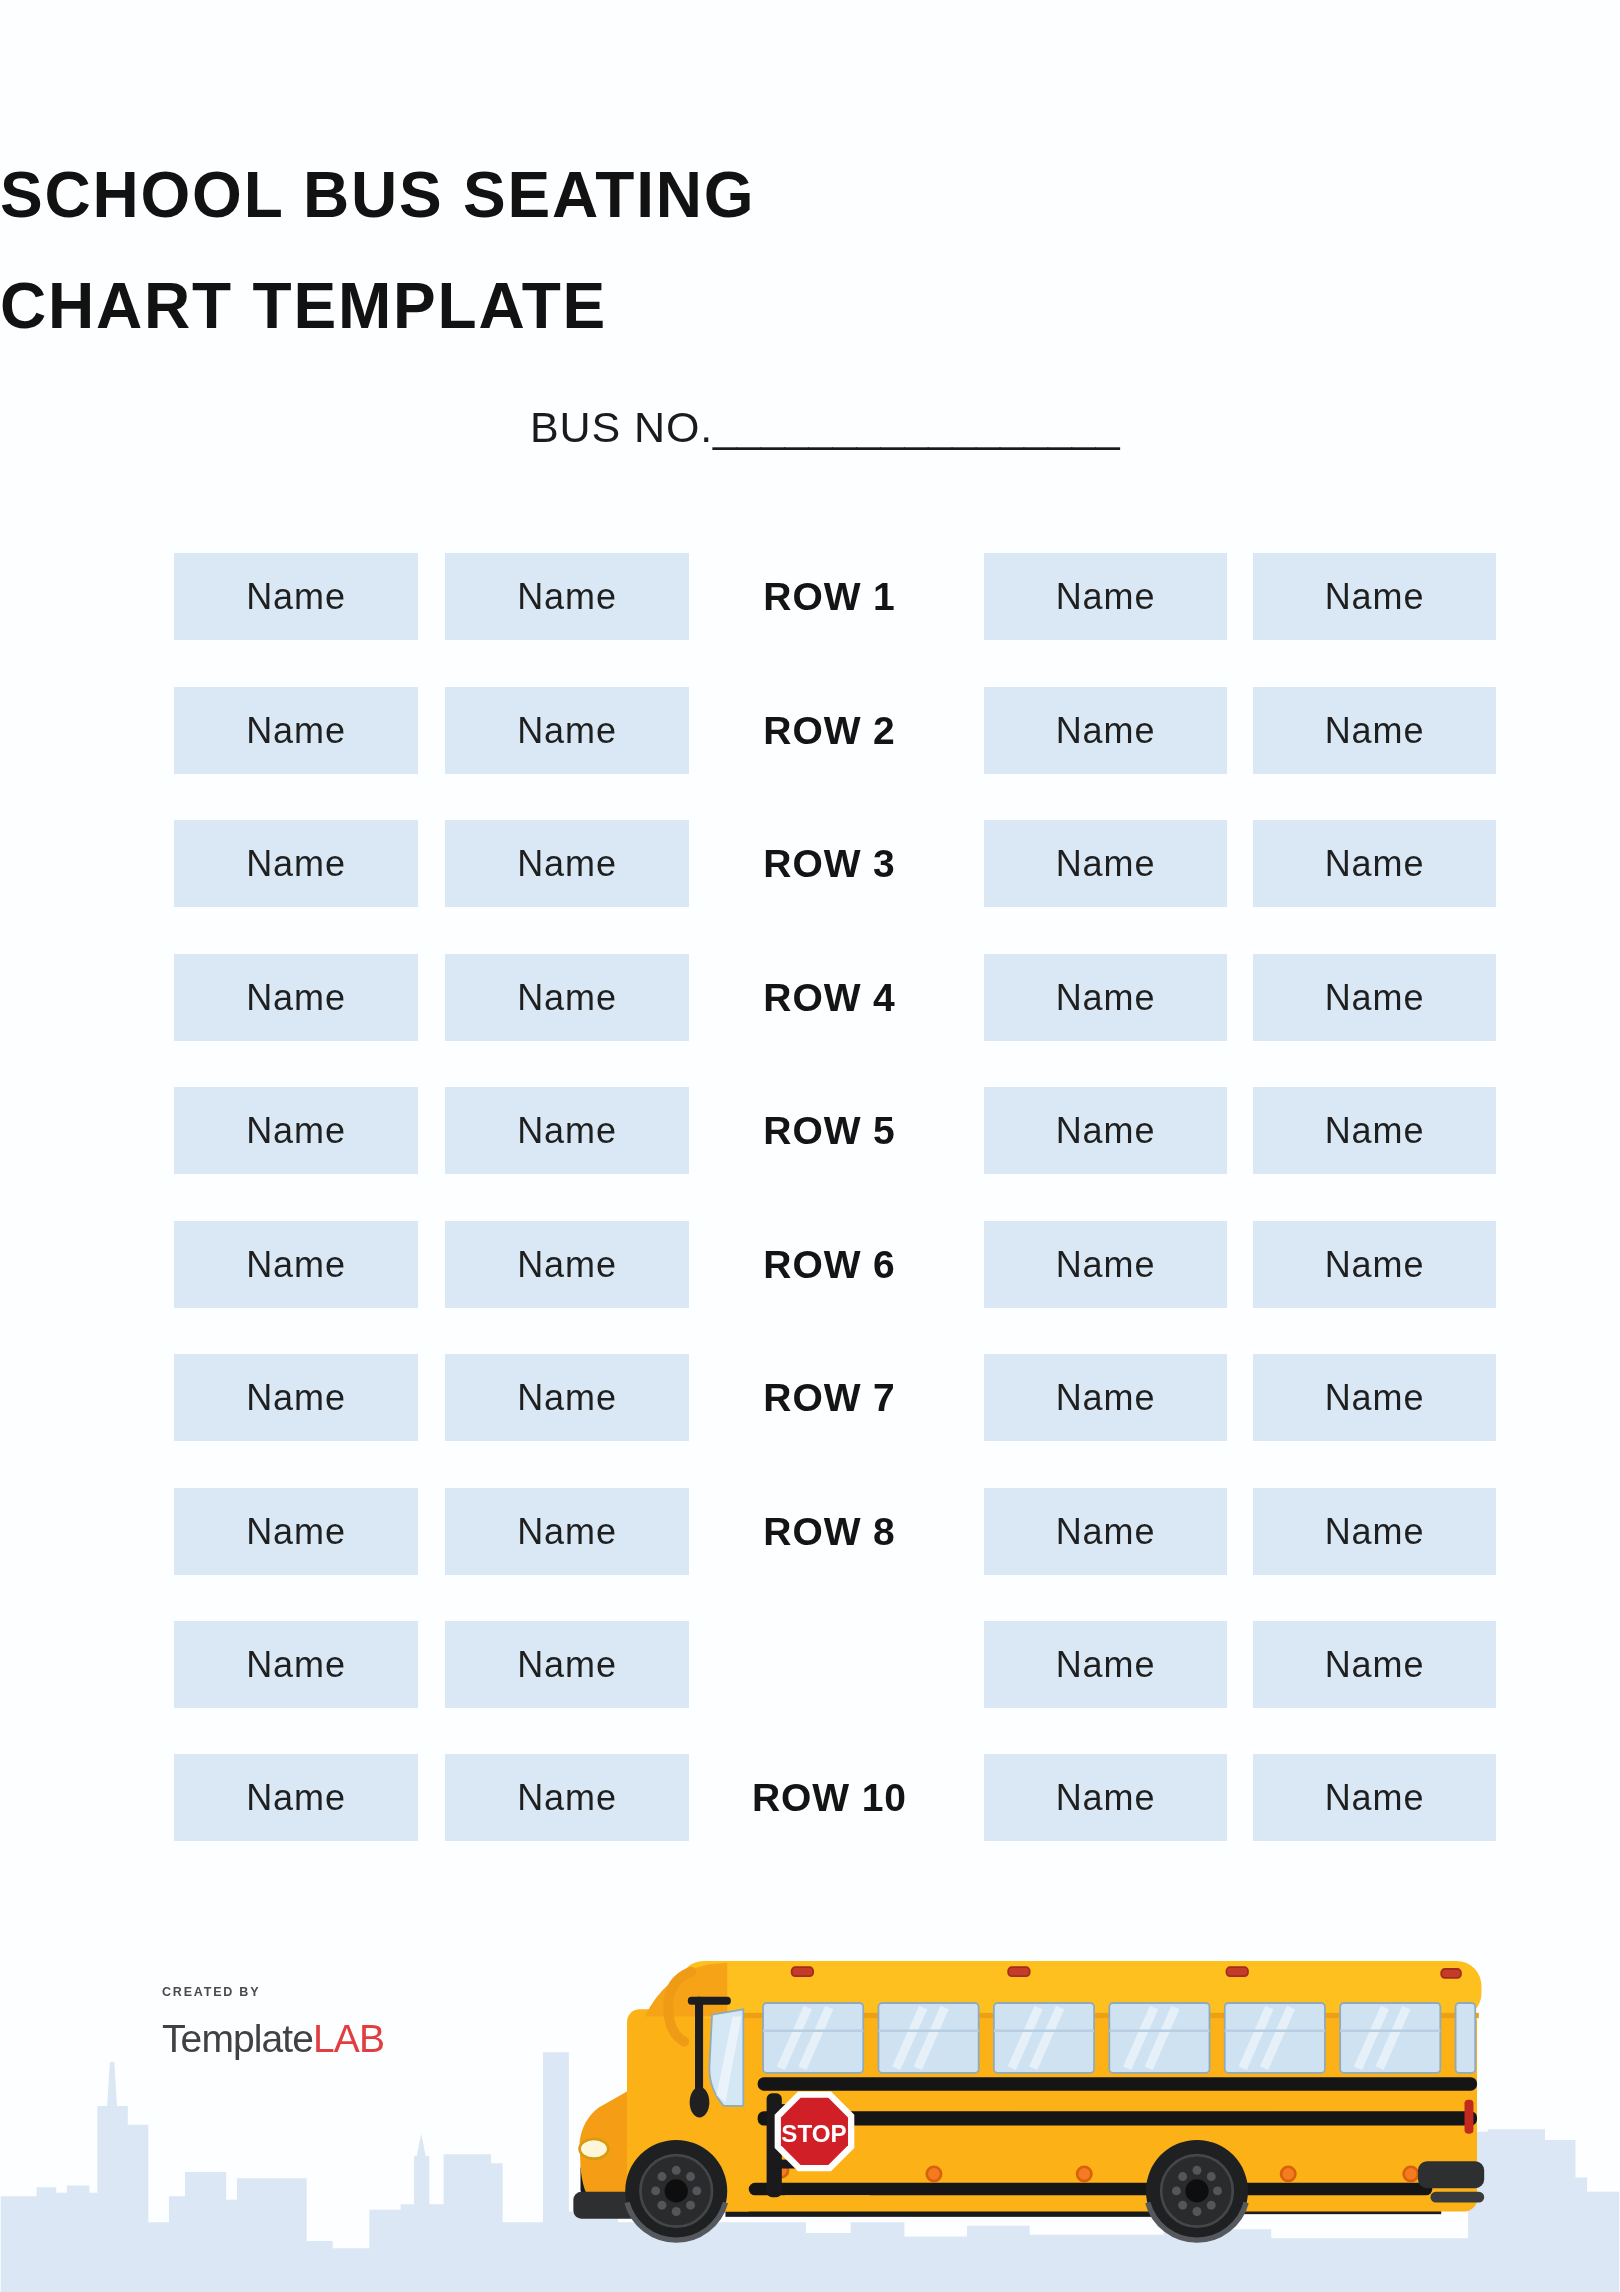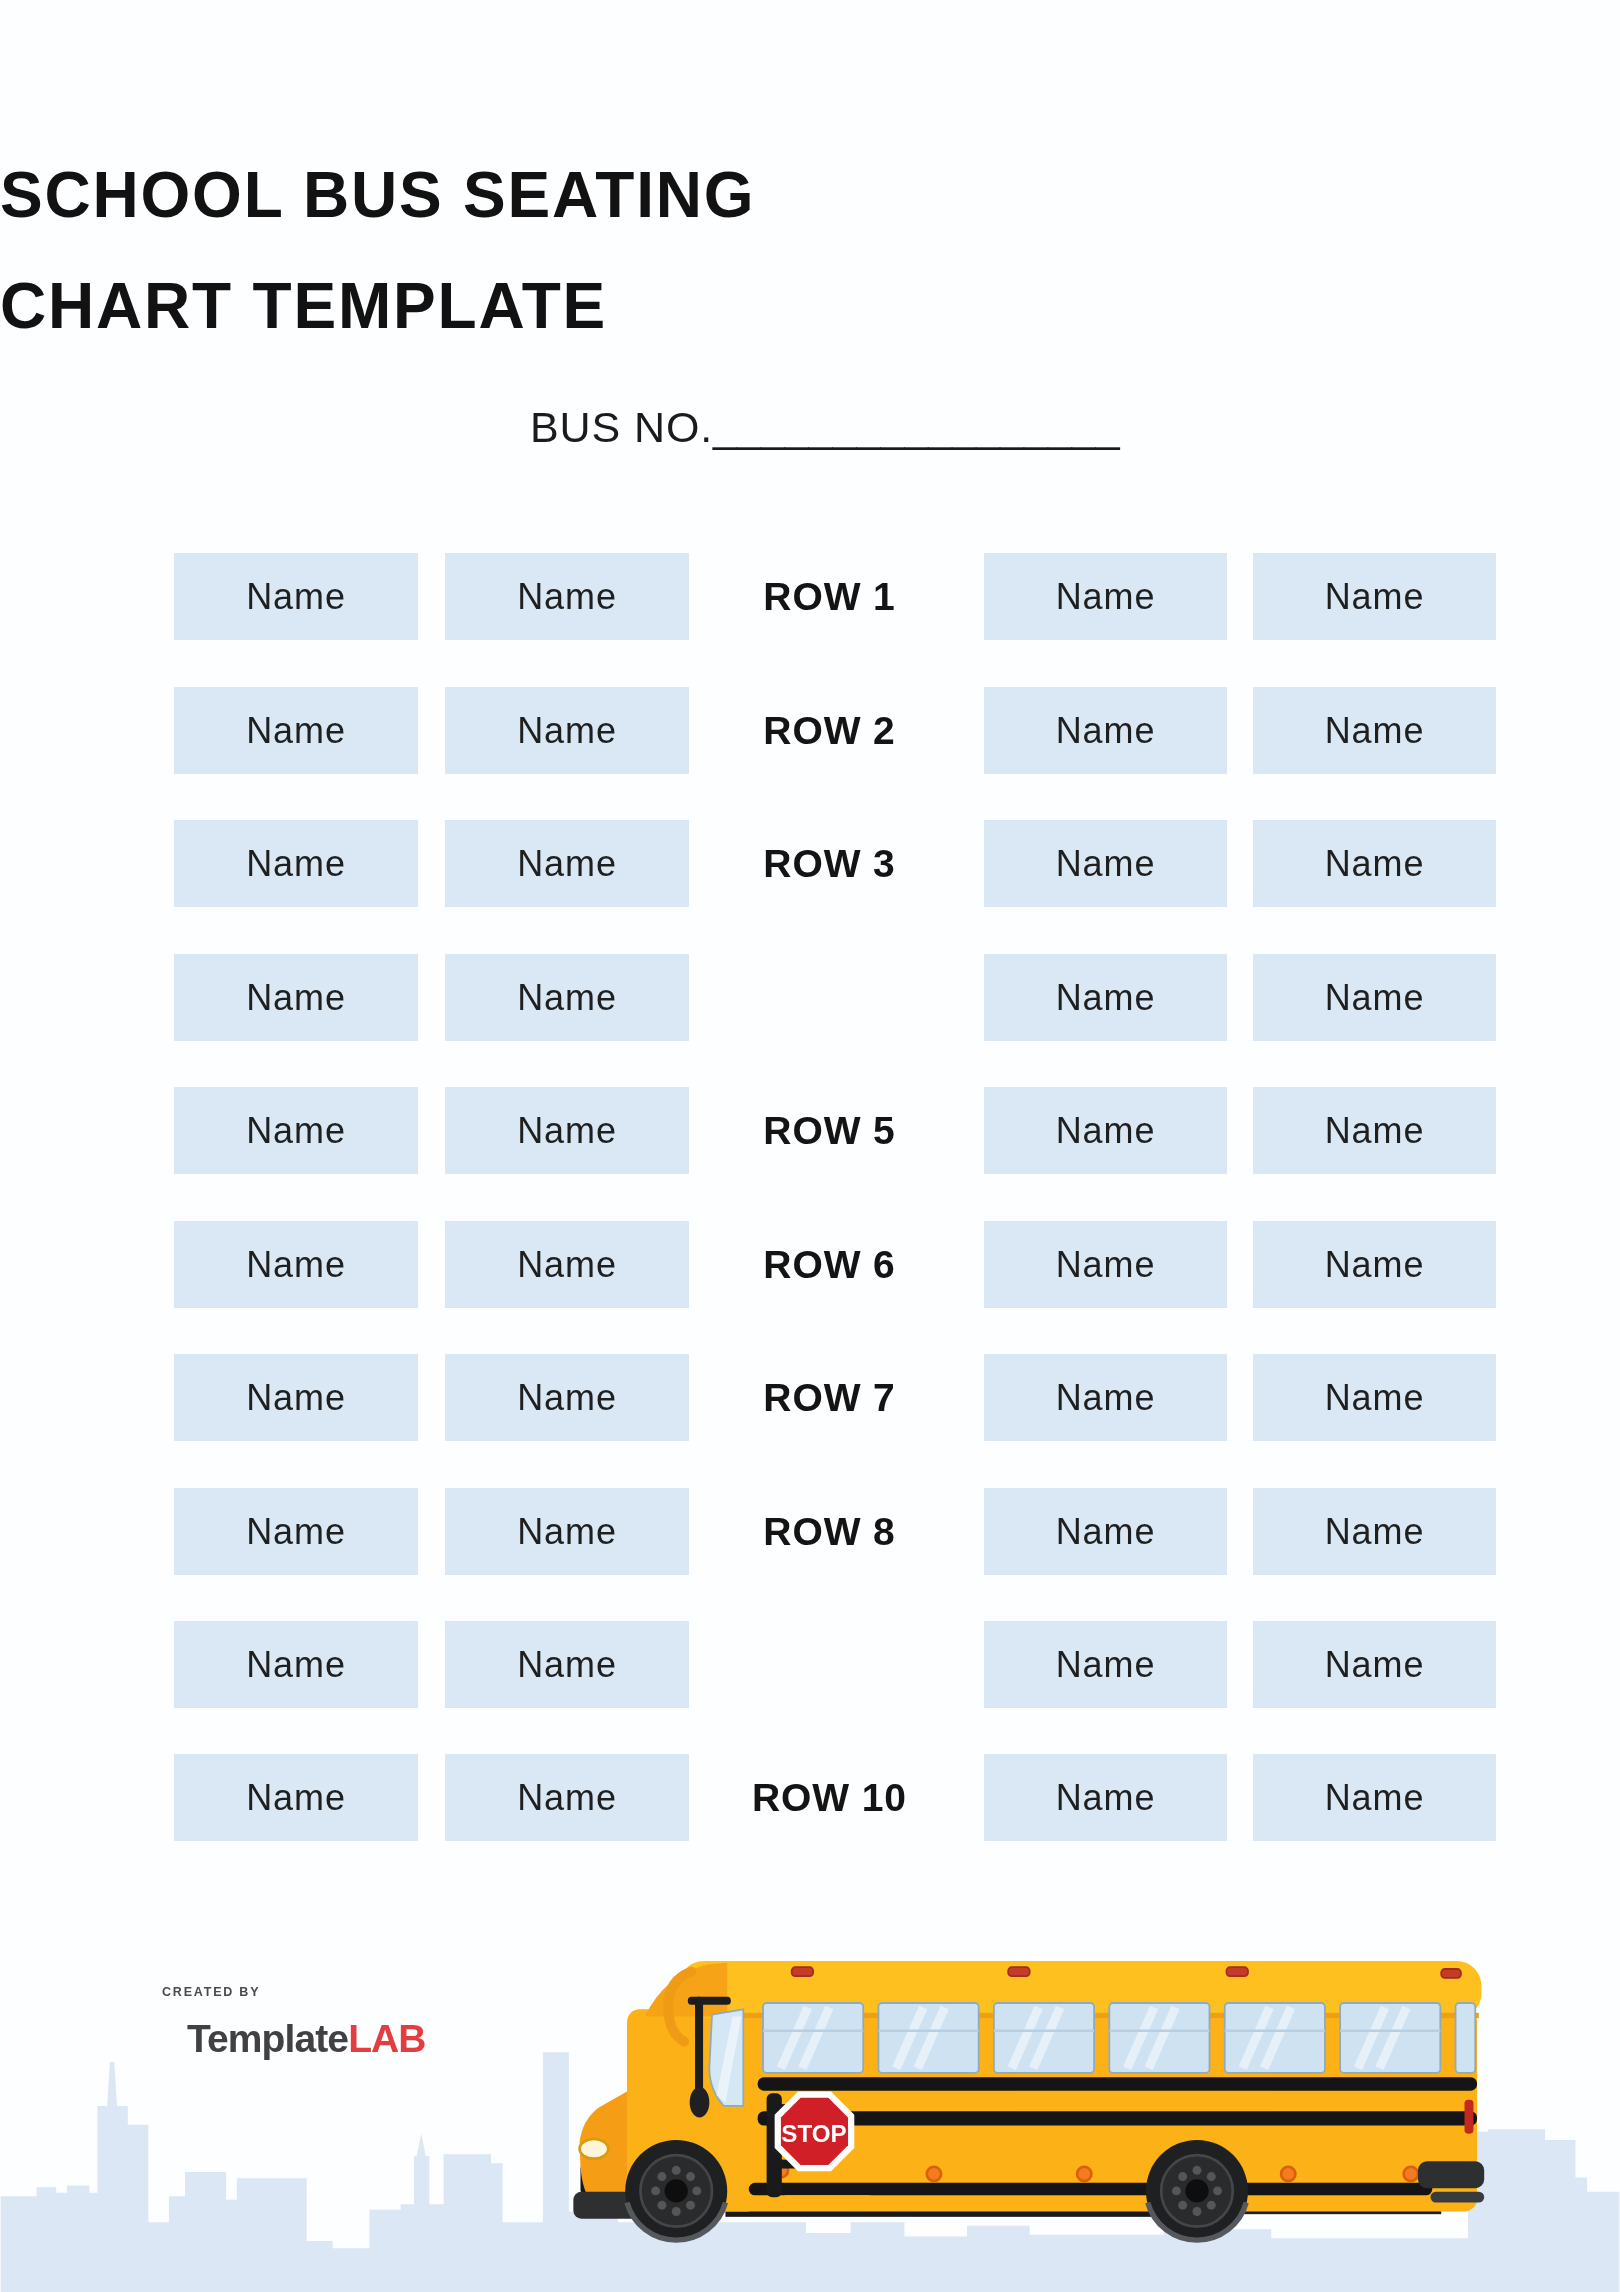--- a/index.html
+++ b/index.html
@@ -31,21 +31,21 @@
   .seat.c4{left:1241px;width:243px;}
   .rowlabel{
     position:absolute;left:708px;top:0;width:219px;height:87px;
     display:flex;align-items:center;justify-content:center;
     font-size:39px;letter-spacing:0.9px;color:#141414;font-weight:700;white-space:nowrap;
   }
   .logo{position:absolute;left:162px;top:1986px;line-height:1;}
   .logo .created{
     font-size:12.5px;font-weight:700;letter-spacing:1.8px;color:#4a4a4c;display:block;margin-bottom:20px;
   }
-  .logo .wordmark{font-size:39px;font-weight:700;letter-spacing:-0.9px;white-space:nowrap;margin-left:25px;}
+  .logo .wordmark{font-size:39px;font-weight:400;letter-spacing:-0.9px;white-space:nowrap;}
   .logo .wordmark .main{color:#414042;}
   .logo .wordmark .accent{color:#e23d3f;}
   #bus-scene{position:absolute;left:0;top:1952px;width:1620px;height:340px;}
 </style>
 </head>
 <body>
 
 <div id="canvas">
 
   <div id="title-line-1" class="title-line">SCHOOL BUS SEATING</div>
@@ -73,20 +73,21 @@
         <div class="seat c2">Name</div>
         <div class="seat c3">Name</div>
         <div class="seat c4">Name</div>
         <div class="rowlabel">ROW 3</div>
       </div>
       <div class="seat-row" style="top: 954px;">
         <div class="seat c1">Name</div>
         <div class="seat c2">Name</div>
         <div class="seat c3">Name</div>
         <div class="seat c4">Name</div>
+        <div class="rowlabel">ROW 4</div>
       </div>
       <div class="seat-row" style="top: 1087px;">
         <div class="seat c1">Name</div>
         <div class="seat c2">Name</div>
         <div class="seat c3">Name</div>
         <div class="seat c4">Name</div>
         <div class="rowlabel">ROW 5</div>
       </div>
       <div class="seat-row" style="top: 1221px;">
         <div class="seat c1">Name</div>

